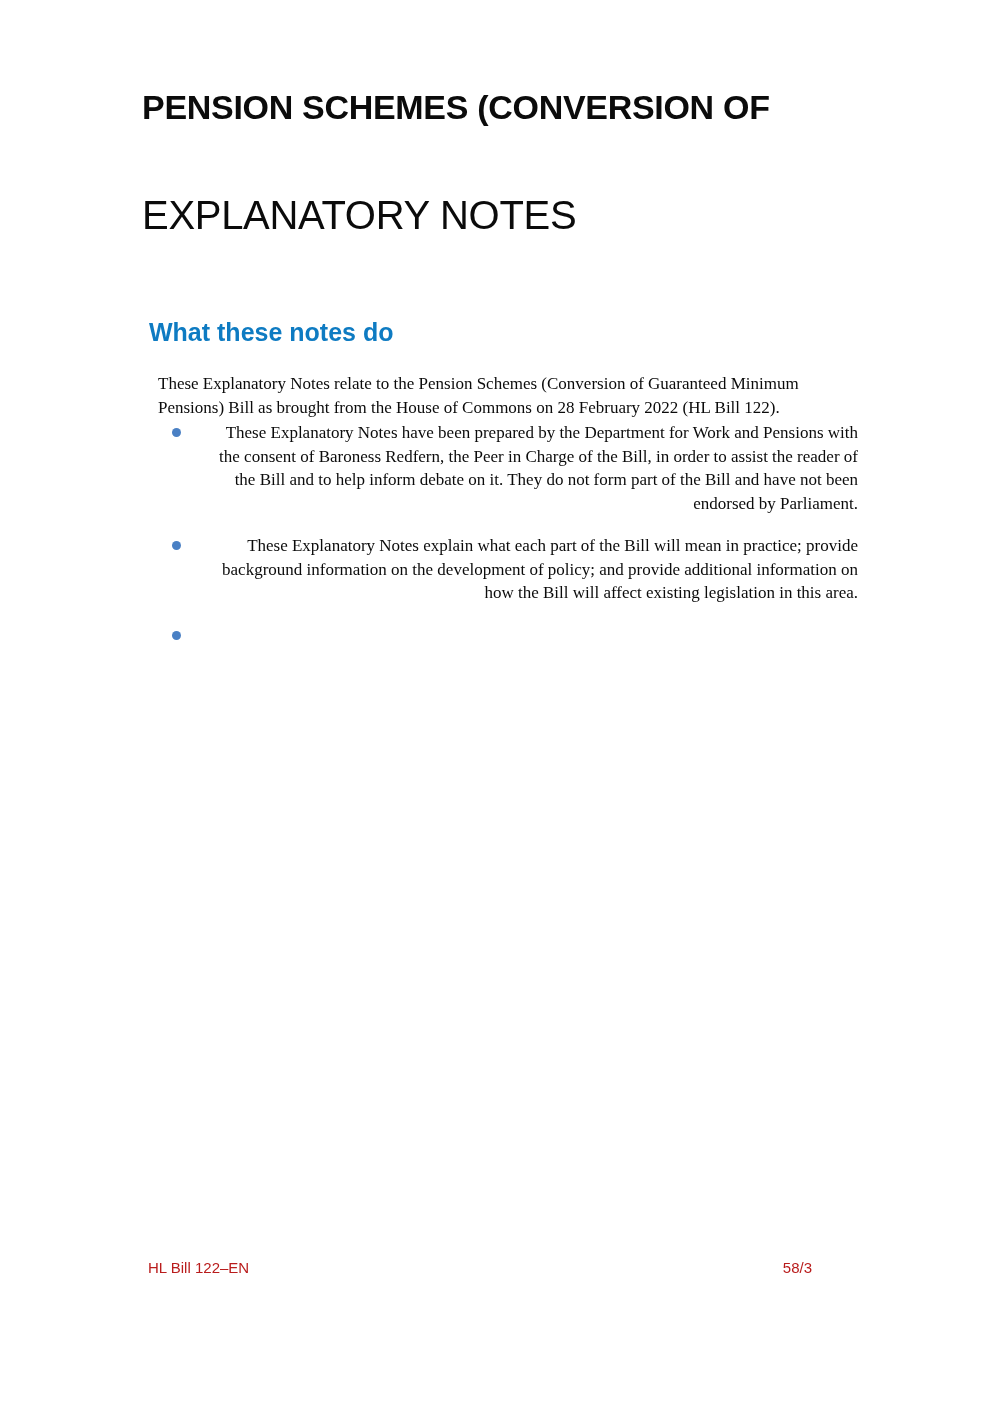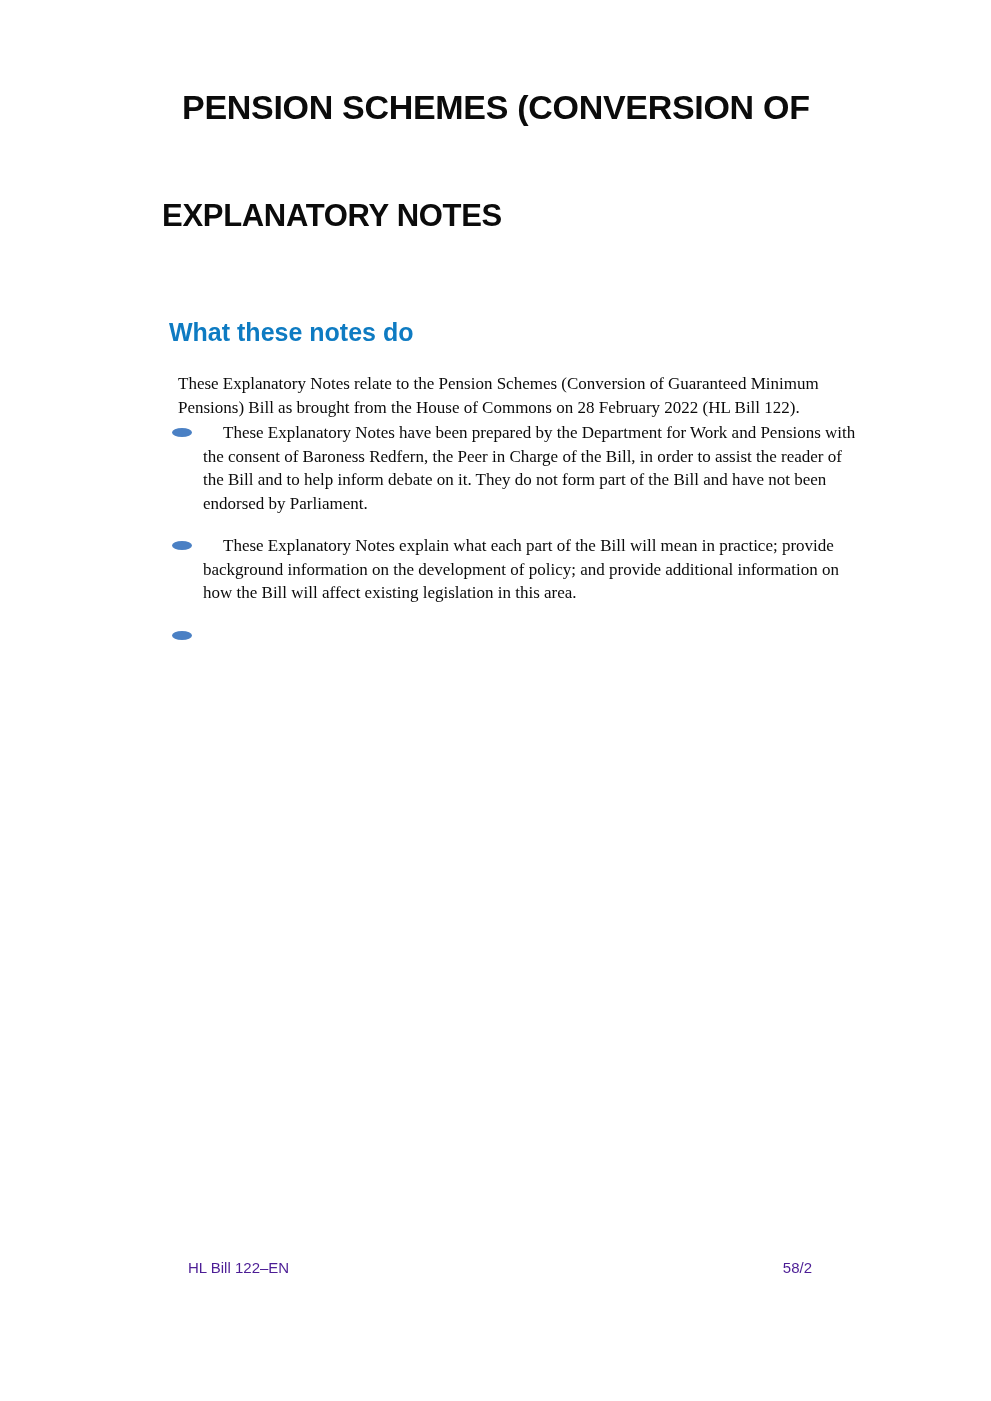--- a/index.html
+++ b/index.html
@@ -1,20 +1,20 @@
 <!DOCTYPE html>
 <html style="--heading-blue: #0e7bc2; --bullet-blue: #4a80c4;"><head>
 <meta charset="utf-8">
 <style>
   :root {
     --heading-blue: #0e7bc2;
     --bullet-blue: #4a80c4;
     --text-black: #0b0b0b;
   }
-  * { box-sizing: border-box; padding-left: 20px; }
+  * { box-sizing: border-box; }
   html, body { margin: 0; padding: 0; background: #ffffff; }
 
   .page {
     position: relative;
     width: 991px;
     height: 1401px;
     background: #ffffff;
     font-family: "Liberation Sans", sans-serif;
     color: var(--text-black);
     overflow: hidden;
@@ -32,23 +32,23 @@
     letter-spacing: -0.3px;
     color: var(--text-black);
   }
   .doc-title .line { display: block; white-space: nowrap; }
 
   .doc-subtitle {
     position: absolute;
     left: 142px;
     top: 194px;
     margin: 0;
-    font-size: 31px;
+    font-size: 40px;
     line-height: 43px;
-    font-weight: 700;
+    font-weight: 400;
     letter-spacing: -0.3px;
     color: var(--text-black);
     white-space: nowrap;
   }
 
   .section-heading {
     position: absolute;
     left: 141px;
     top: 308px;
     margin: 8px;
@@ -75,20 +75,21 @@
   }
 
   .bullets {
     position: absolute;
     left: 142px;
     top: 421px;
     width: 716px;
     margin: 0;
     padding: 0;
     list-style: none;
+    text-align: right;
   }
   .bullet-item {
     position: relative;
     padding-left: 61px;
     margin-bottom: 19px;
   }
   .dot {
     position: absolute;
     left: 30px;
     top: 7px;
@@ -100,21 +101,21 @@
 
   .footer {
     position: absolute;
     left: 148px;
     top: 1258px;
     width: 664px;
     display: flex;
     justify-content: space-between;
     font-size: 15px;
     line-height: 20px;
-    color: #4c1d95;
+    color: #b91c1c;
   }
 </style>
 </head>
 <body>
 
 <div class="page">
 
   <h1 class="doc-title">
     <span class="line">PENSION SCHEMES (CONVERSION OF</span>
   </h1>
@@ -134,16 +135,16 @@
       <span class="dot"></span>
       <span class="bullet-text">These Explanatory Notes explain what each part of the Bill will mean in practice; provide background information on the development of policy; and provide additional information on how the Bill will affect existing legislation in this area.</span>
     </li>
     <li class="bullet-item">
       <span class="dot"></span>
     </li>
   </ul>
 
   <div class="footer">
     <span>HL Bill 122–EN</span>
-    <span>58/2</span>
+    <span>58/3</span>
   </div>
 
 </div>
 
 </body></html>

